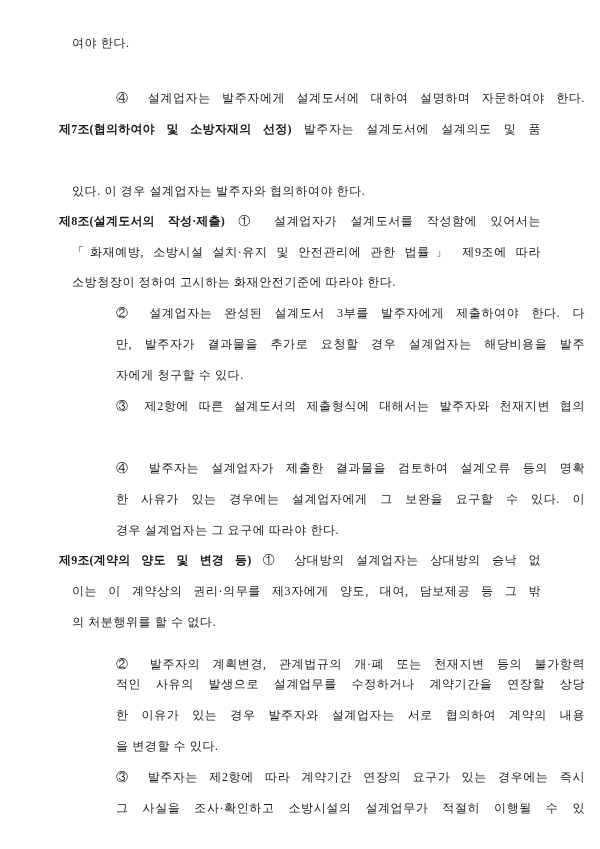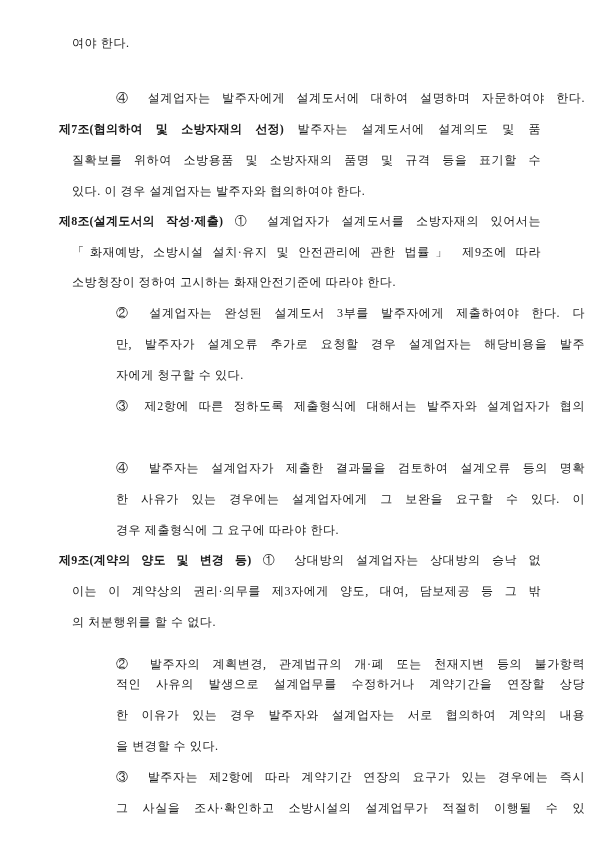--- a/index.html
+++ b/index.html
@@ -20,34 +20,33 @@
   .para { left: 72px; width: 469px; margin-left: 44px; }
   .bold { font-weight: bold; letter-spacing: 0.2px; }
 </style>
 </head>
 <body>
 
 <div class="page">
   <div class="line cont" style="top:33px"><span>여야 한다.</span></div>
   <div class="line para justify" style="top:88px"><span>④ 설계업자는 발주자에게 설계도서에 대하여 설명하며 자문하여야 한다.</span></div>
 
-  <div class="line head justify" style="top:119px"><span class="bold">제7조(협의하여 및 소방자재의 선정)</span><span> 발주자는 설계도서에 설계의도 및 품</span></div>
-  <div class="line cont justify" style="top:150px"><span>질확보를 위하여 소방용품 및 소방자재의 품명 및 규격 등을 표기할 수</span></div>
+  <div class="line head justify" style="top:119px"><span class="bold">제7조(협의하여야 및 소방자재의 선정)</span><span> 발주자는 설계도서에 설계의도 및 품</span></div>
   <div class="line cont" style="top:181px"><span>있다. 이 경우 설계업자는 발주자와 협의하여야 한다.</span></div>
 
-  <div class="line head justify" style="top:211px"><span class="bold">제8조(설계도서의 작성·제출)</span><span> ① 설계업자가 설계도서를 소방자재의 있어서는</span></div>
+  <div class="line head justify" style="top:211px"><span class="bold">제8조(설계도서의 작성·제출)</span><span> ① 설계업자가 설계도서를 작성함에 있어서는</span></div>
   <div class="line cont justify" style="top:242px"><span>「화재예방, 소방시설 설치·유지 및 안전관리에 관한 법률」 제9조에 따라</span></div>
   <div class="line cont" style="top:272px"><span>소방청장이 정하여 고시하는 화재안전기준에 따라야 한다.</span></div>
   <div class="line para justify" style="top:303px"><span>② 설계업자는 완성된 설계도서 3부를 발주자에게 제출하여야 한다. 다</span></div>
-  <div class="line para justify" style="top:334px"><span>만, 발주자가 설계오류 추가로 요청할 경우 설계업자는 해당비용을 발주</span></div>
+  <div class="line para justify" style="top:334px"><span>만, 발주자가 결과물을 추가로 요청할 경우 설계업자는 해당비용을 발주</span></div>
   <div class="line para" style="top:365px"><span>자에게 청구할 수 있다.</span></div>
-  <div class="line para justify" style="top:396px"><span>③ 제2항에 따른 정하도록 제출형식에 대해서는 발주자와 설계업자가 협의</span></div>
+  <div class="line para justify" style="top:396px"><span>③ 제2항에 따른 설계도서의 제출형식에 대해서는 발주자와 천재지변 협의</span></div>
   <div class="line para justify" style="top:458px"><span>④ 발주자는 설계업자가 제출한 결과물을 검토하여 설계오류 등의 명확</span></div>
   <div class="line para justify" style="top:489px"><span>한 사유가 있는 경우에는 설계업자에게 그 보완을 요구할 수 있다. 이</span></div>
-  <div class="line para" style="top:520px"><span>경우 제출형식에 그 요구에 따라야 한다.</span></div>
+  <div class="line para" style="top:520px"><span>경우 설계업자는 그 요구에 따라야 한다.</span></div>
 
   <div class="line head justify" style="top:550px"><span class="bold">제9조(계약의 양도 및 변경 등)</span><span> ① 상대방의 설계업자는 상대방의 승낙 없</span></div>
   <div class="line cont justify" style="top:581px"><span>이는 이 계약상의 권리·의무를 제3자에게 양도, 대여, 담보제공 등 그 밖</span></div>
   <div class="line cont" style="top:612px"><span>의 처분행위를 할 수 없다.</span></div>
   <div class="line para justify" style="top:654px"><span>② 발주자의 계획변경, 관계법규의 개·폐 또는 천재지변 등의 불가항력</span></div>
   <div class="line para justify" style="top:674px"><span>적인 사유의 발생으로 설계업무를 수정하거나 계약기간을 연장할 상당</span></div>
   <div class="line para justify" style="top:705px"><span>한 이유가 있는 경우 발주자와 설계업자는 서로 협의하여 계약의 내용</span></div>
   <div class="line para" style="top:736px"><span>을 변경할 수 있다.</span></div>
   <div class="line para justify" style="top:767px"><span>③ 발주자는 제2항에 따라 계약기간 연장의 요구가 있는 경우에는 즉시</span></div>
   <div class="line para justify" style="top:798px"><span>그 사실을 조사·확인하고 소방시설의 설계업무가 적절히 이행될 수 있</span></div>

